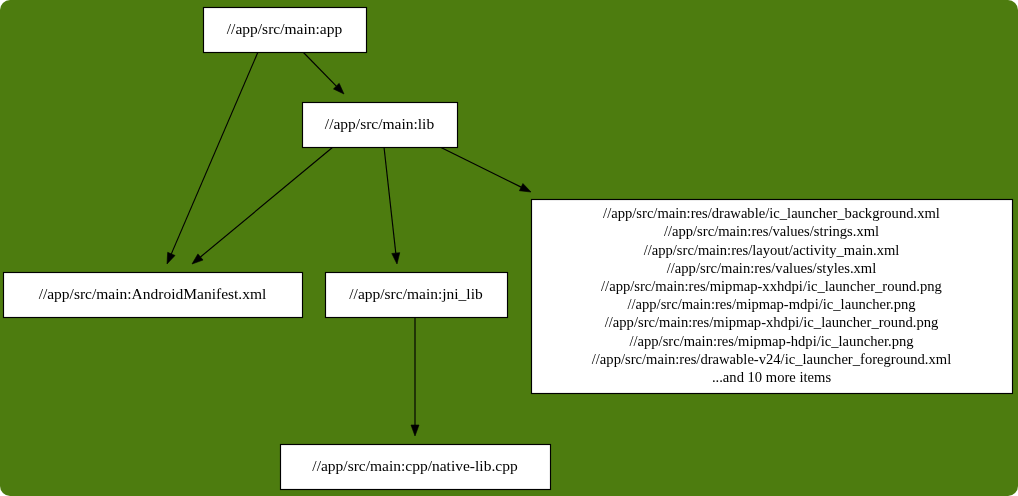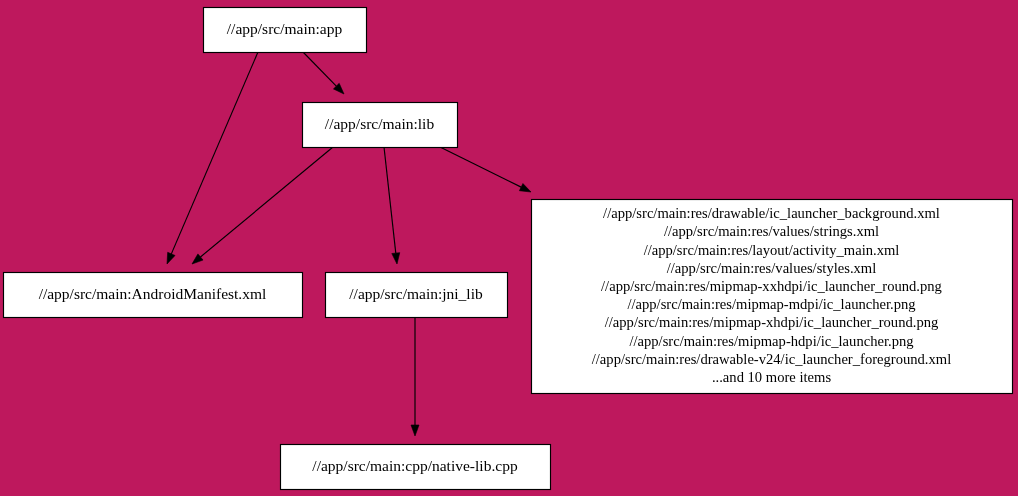--- a/index.html
+++ b/index.html
@@ -4,23 +4,24 @@
 <style>
   html, body {
     margin: 0;
     padding: 0;
     background: #ffffff;
   }
   #graph-root {
     position: relative;
     width: 1018px;
     height: 496px;
-    background: #be185d;
+    background: #4d7c0f;
     overflow: hidden;
     font-family: "Liberation Serif", "DejaVu Serif", serif;
+    border-radius: 10px;
   }
   svg#graph-canvas {
     position: absolute;
     top: 0;
     left: 0;
     width: 1018px;
     height: 496px;
     display: block;
   }
   .node-box {

